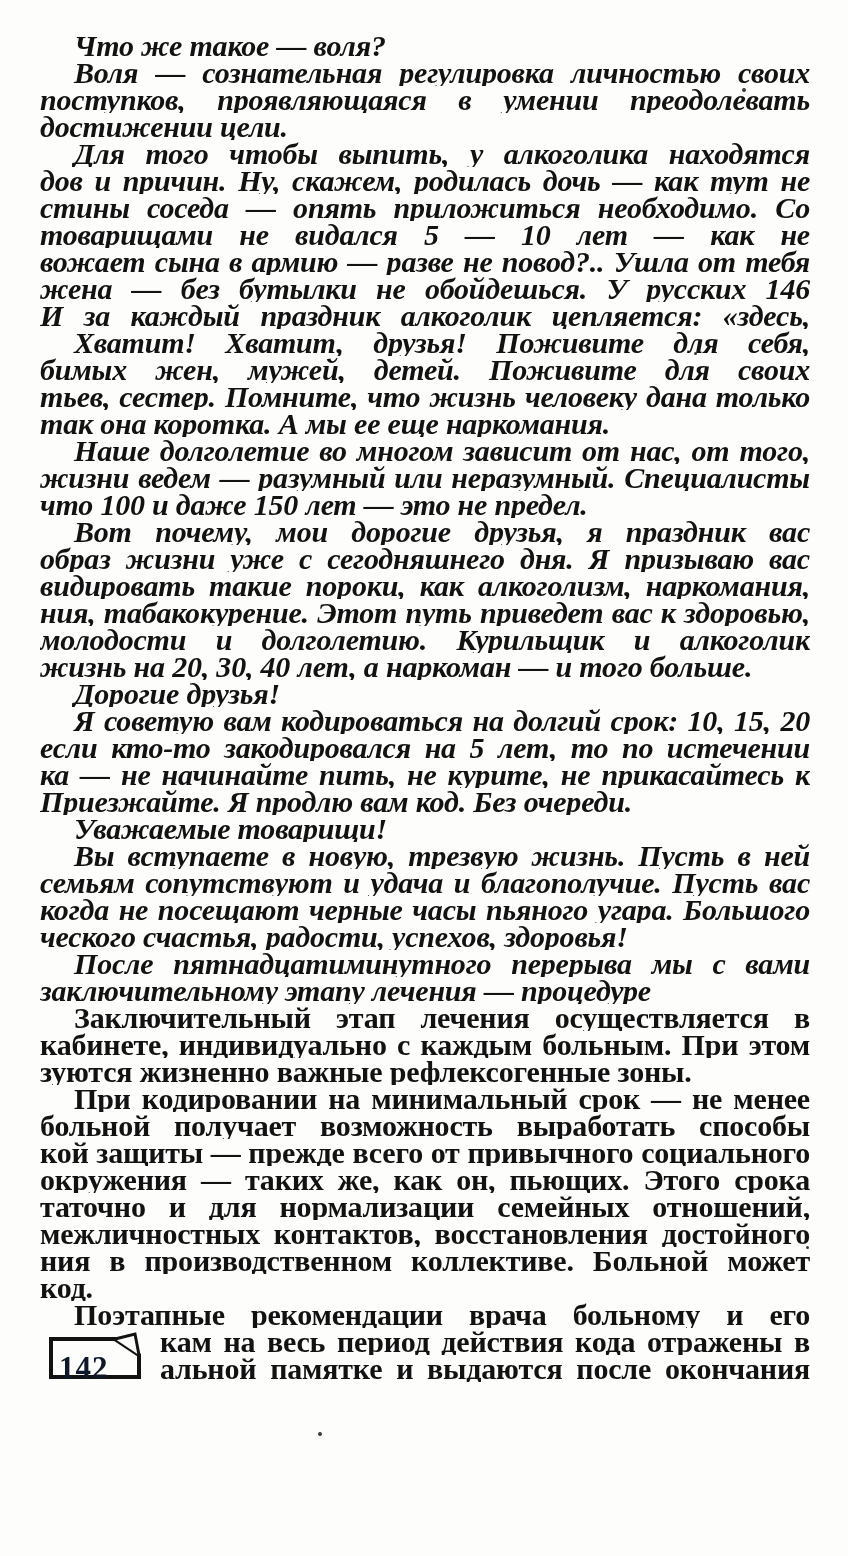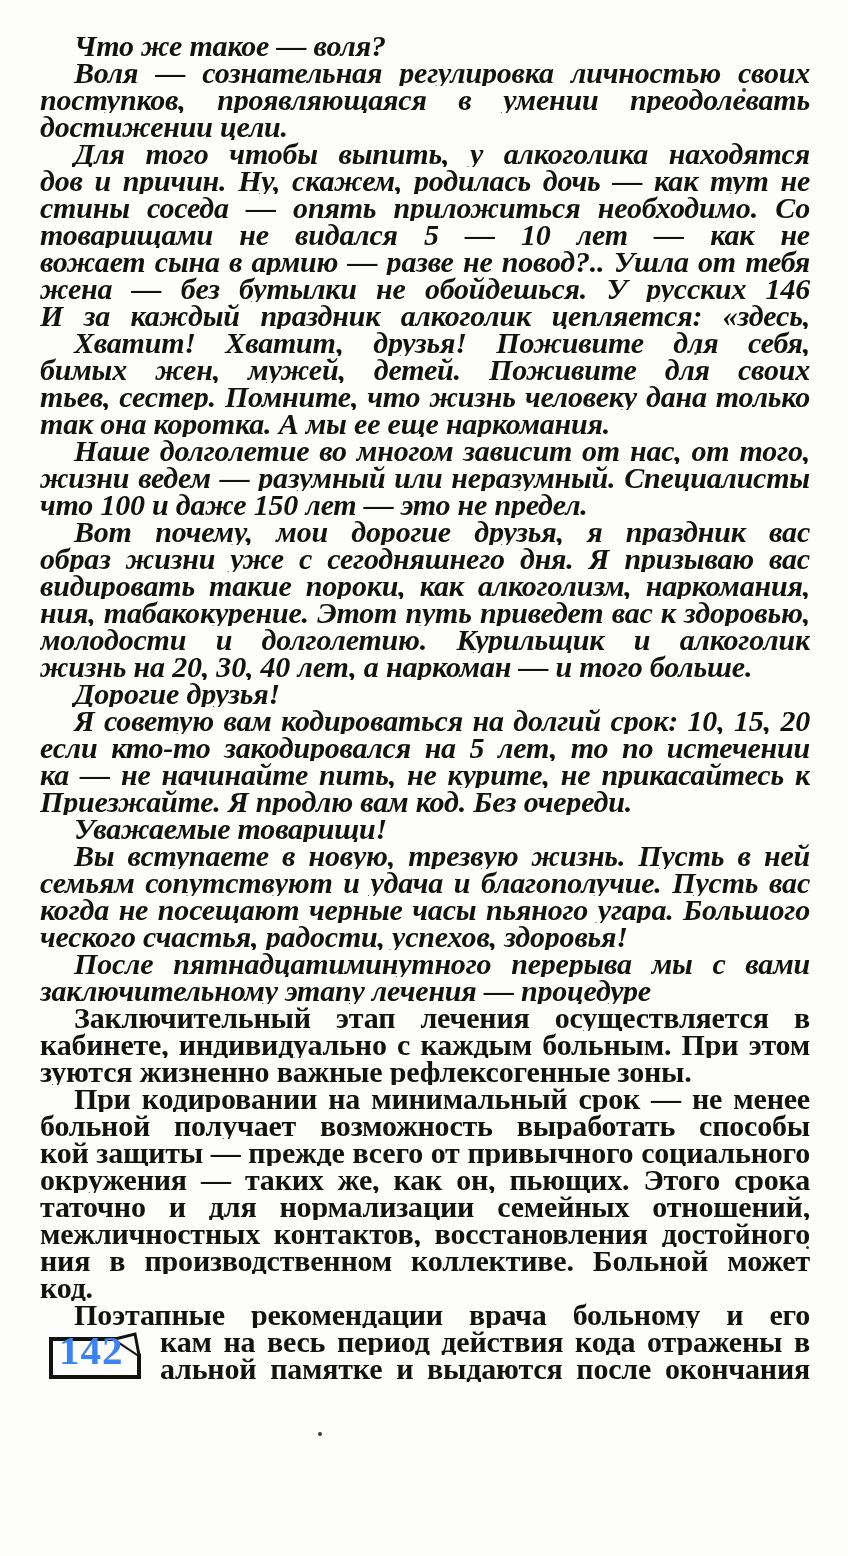--- a/index.html
+++ b/index.html
@@ -30,25 +30,25 @@
   .wrap-row { display:flex; align-items:flex-start; }
   .wrap-col { flex:1 1 auto; min-width:0; }
   .badge {
     position:relative;
     flex:0 0 auto;
     width:94px; height:48px;
     margin:4px 18px 2px 8px;
   }
   .badge svg { position:absolute; left:0; top:0; width:100%; height:100%; }
   .badge .num {
-    position:absolute; left:11px; top:1px;
+    position:absolute; left:11px; top:19px;
     font-family:"Liberation Serif","DejaVu Serif",serif;
     font-weight:700; font-style:normal;
-    font-size:41px; line-height:34px; letter-spacing:1px;
-    color:#3b82f6;
+    font-size:31px; line-height:34px; letter-spacing:1px;
+    color:#0f172a;
   }
   .speck { position:absolute; background:#3a3a3a; border-radius:50%; }
 </style>
 </head>
 <body>
 
 <div class="page">
   <div class="flow">
       <div class="para italic">
         <div class="line first">Что же такое — воля?</div>

